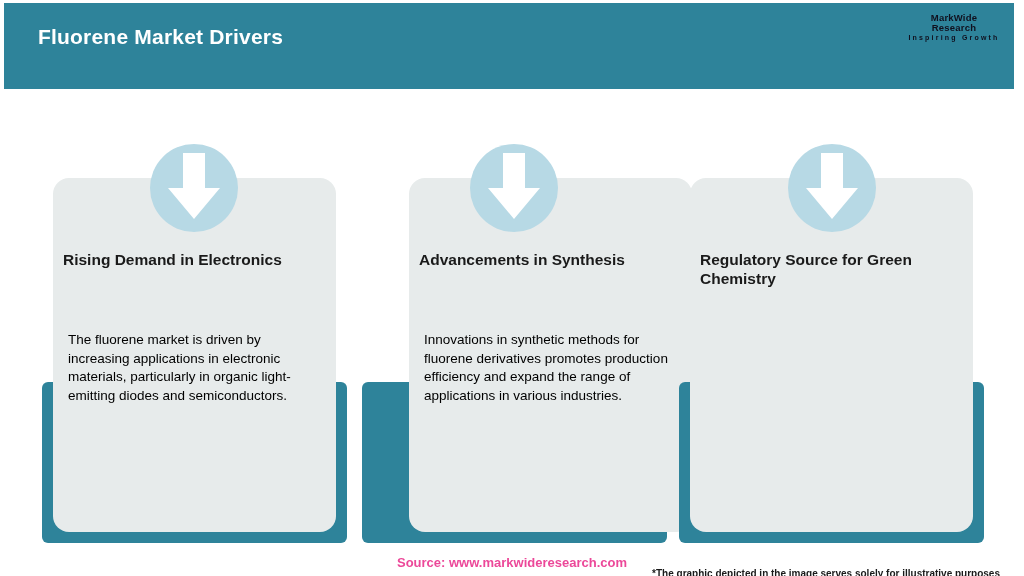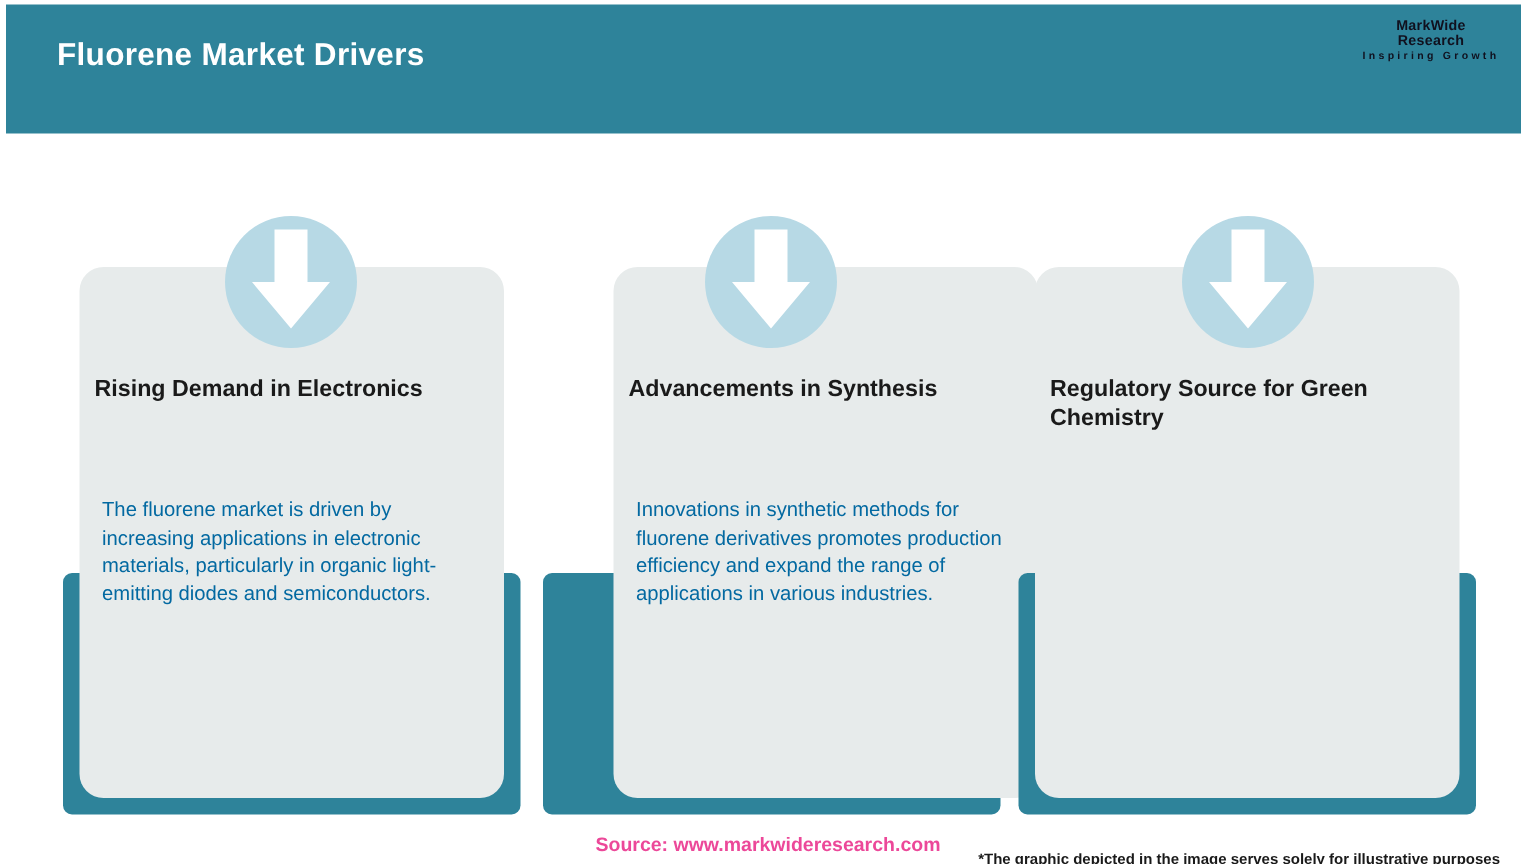--- a/index.html
+++ b/index.html
@@ -45,21 +45,21 @@
   }
   .card-1{left:53px;} .card-2{left:373px;margin-left:36px;} .card-3{left:690px;}
 
   .card-title{
     position:absolute;top:72px;left:10px;right:10px;margin:0;
     text-align:left;font-size:15.5px;font-weight:bold;color:#1a1a1a;
     line-height:19px;white-space:pre-line;
   }
   .card-body{
     position:absolute;top:153px;left:15px;right:10px;margin:0;
-    font-size:13.5px;line-height:18.5px;color:#0369a1;white-space:pre-line;
+    font-size:13.5px;line-height:18.5px;color:#000000;white-space:pre-line;
   }
 
   .arrow-badge{
     position:absolute;top:144px;width:88px;height:88px;border-radius:50%;
     background:var(--circle-blue);display:flex;align-items:center;justify-content:center;
   }
   .badge-1{left:150px;} .badge-2{left:470px;} .badge-3{left:788px;}
   .arrow-badge svg{display:block;width:88px;height:88px;}
 
   

